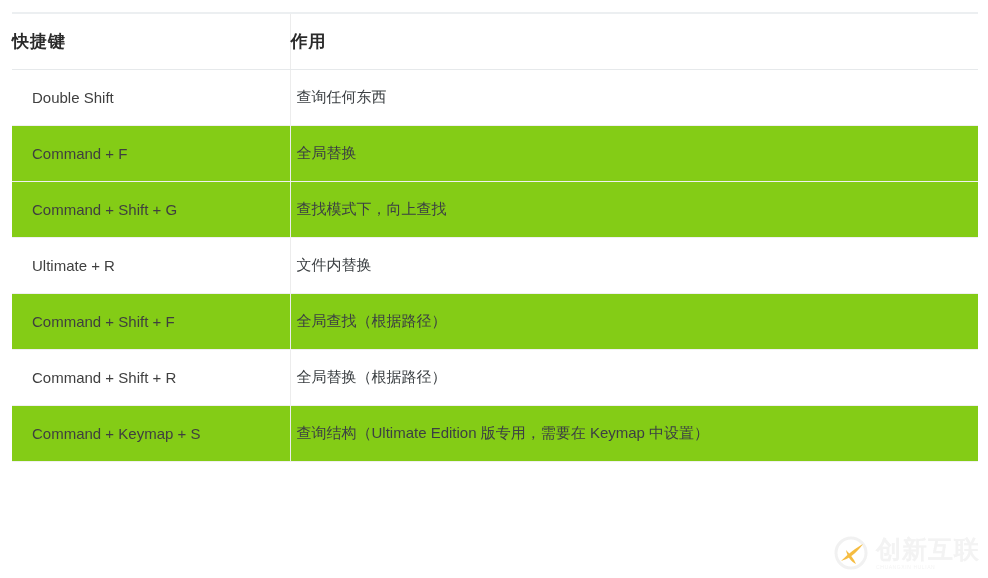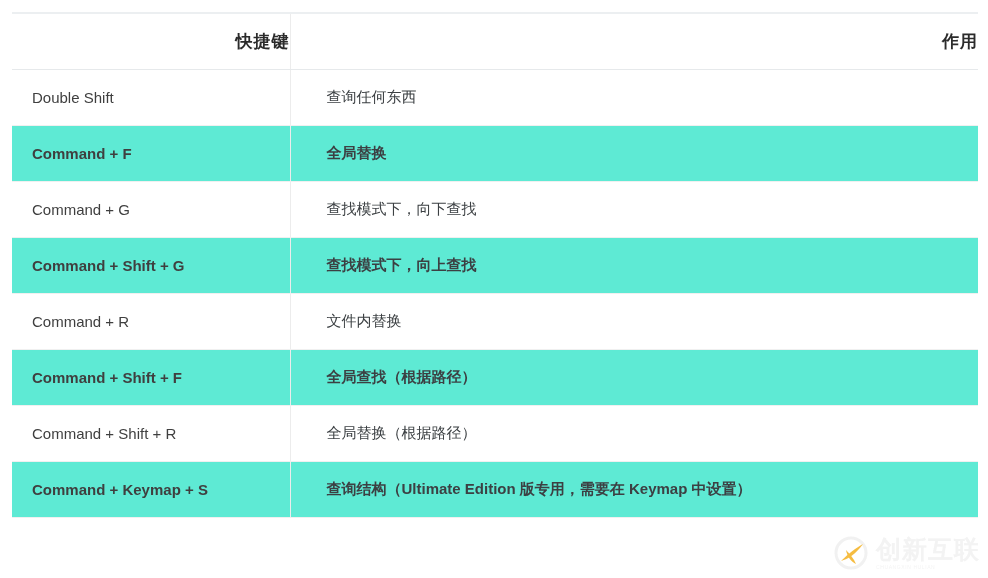--- a/index.html
+++ b/index.html
@@ -41,21 +41,21 @@
   table.shortcut-table col.col-desc { width: 688px; }
 
   table.shortcut-table thead th {
     height: 55px;
     background: #ffffff;
     border-top: 2px solid #eceff1;
     border-bottom: 1px solid #e6e9eb;
     color: #2b2b2b;
     font-size: 17px;
     font-weight: bold;
-    text-align: right;
+    text-align: left;
     padding: 0;
     vertical-align: middle;
     letter-spacing: 1px;
   }
 
   table.shortcut-table thead th.th-key {
     border-right: 1px solid #ececec;
   }
 
   table.shortcut-table tbody td {
@@ -69,27 +69,26 @@
     white-space: nowrap;
     overflow: hidden;
   }
 
   table.shortcut-table tbody td.cell-key {
     border-right: 1px solid #ececec;
     color: #3f3f3f;
   }
 
   table.shortcut-table tbody td.cell-desc {
-    padding-left: 36px;
+    padding-left: 6px;
     color: #3c4043;
   }
 
   table.shortcut-table tbody tr.row-alt td {
-    background: #5eead4;
-    font-weight: bold;
+    background: #84cc16;
   }
   table.shortcut-table tbody tr.row-plain td {
     background: #ffffff;
   }
 
   
   .watermark {
     position: absolute;
     right: 8px;
     bottom: 6px;
@@ -142,30 +141,26 @@
       </thead>
       <tbody id="table-body">
           <tr class="row-plain">
             <td class="cell-key">Double Shift</td>
             <td class="cell-desc">查询任何东西</td>
           </tr>
           <tr class="row-alt">
             <td class="cell-key">Command + F</td>
             <td class="cell-desc">全局替换</td>
           </tr>
-          <tr class="row-plain">
-            <td class="cell-key">Command + G</td>
-            <td class="cell-desc">查找模式下，向下查找</td>
-          </tr>
           <tr class="row-alt">
             <td class="cell-key">Command + Shift + G</td>
             <td class="cell-desc">查找模式下，向上查找</td>
           </tr>
           <tr class="row-plain">
-            <td class="cell-key">Command + R</td>
+            <td class="cell-key">Ultimate + R</td>
             <td class="cell-desc">文件内替换</td>
           </tr>
           <tr class="row-alt">
             <td class="cell-key">Command + Shift + F</td>
             <td class="cell-desc">全局查找（根据路径）</td>
           </tr>
           <tr class="row-plain">
             <td class="cell-key">Command + Shift + R</td>
             <td class="cell-desc">全局替换（根据路径）</td>
           </tr>

